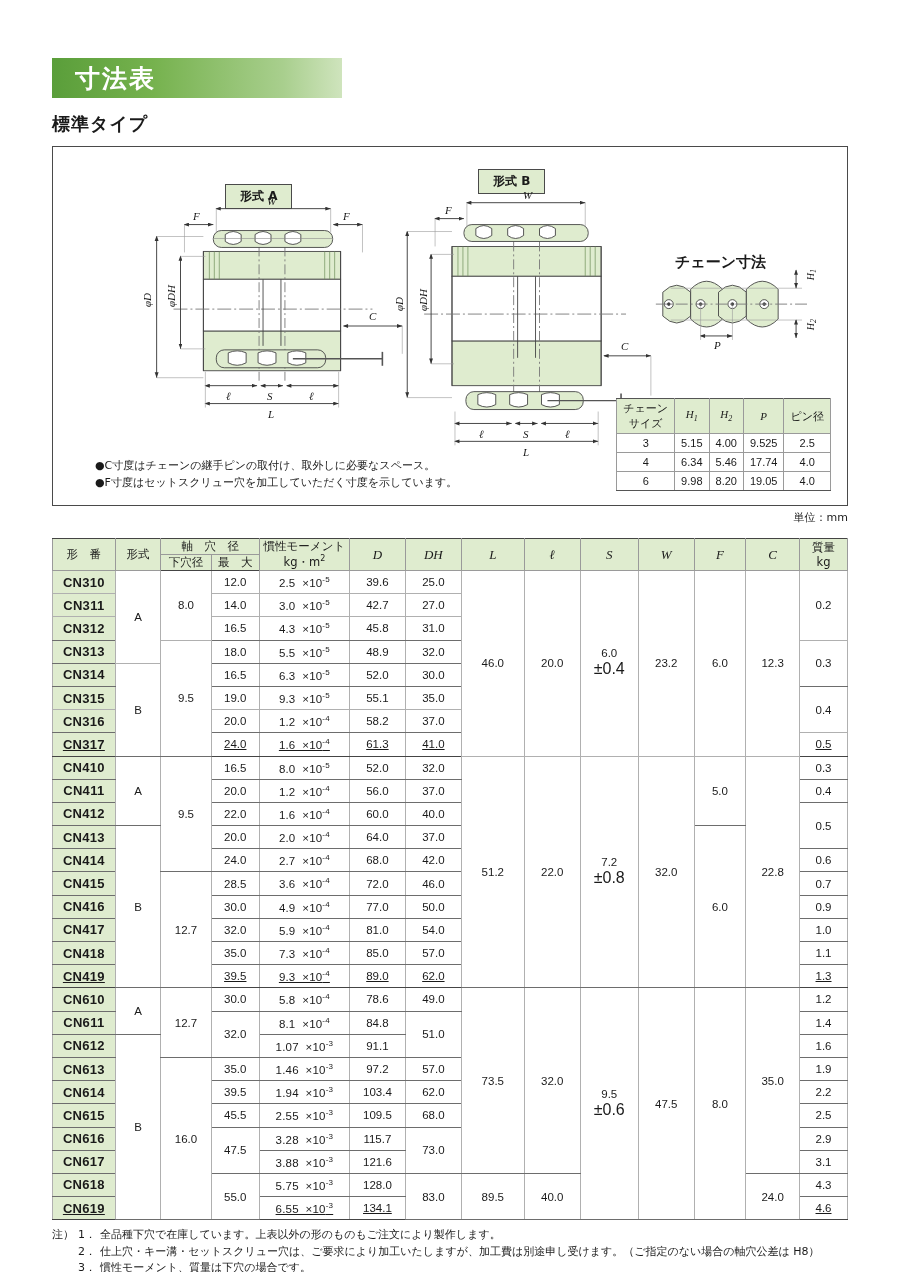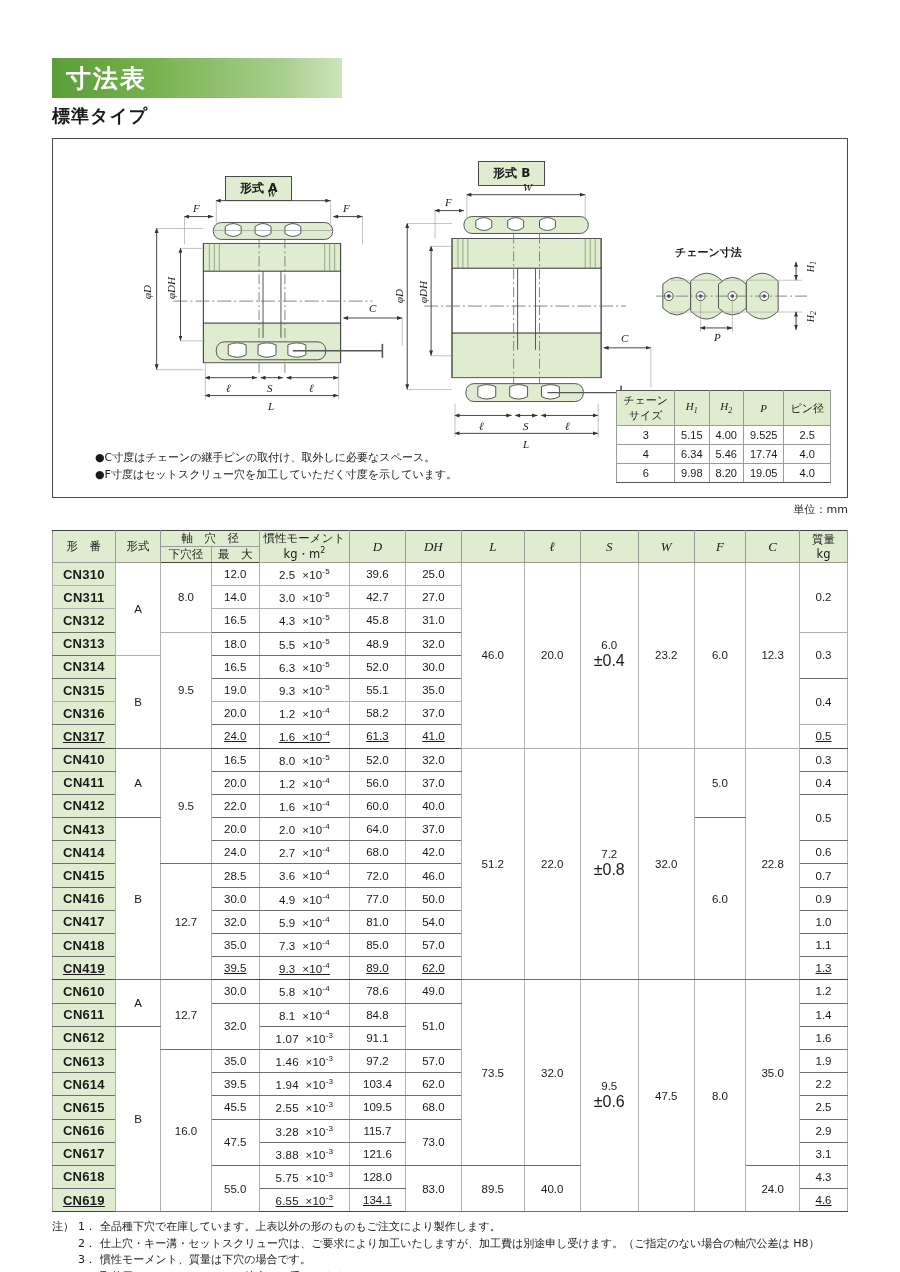--- a/index.html
+++ b/index.html
@@ -15,25 +15,25 @@
 
   
   .banner {
     margin-top:58px;
     width:290px; height:40px;
     background:linear-gradient(to right, #5a9e3a 0%, #76b24e 35%, #a9cf8e 80%, #cfe4bd 100%);
     display:flex; align-items:center;
   }
   .banner-title {
     color:#ffffff; font-size:25px; font-weight:bold;
-    letter-spacing:2px; padding-left:14px;
+    letter-spacing:2px; padding-left:23px;
     font-family:"DejaVu Sans", sans-serif;
   }
   .subtitle {
-    margin-top:6px; font-size:18px; font-weight:bold;
+    margin-top:14px; font-size:18px; font-weight:bold;
     letter-spacing:1px; font-family:"DejaVu Sans", sans-serif;
   }
 
   
   .figure-box {
     margin-top:10px;
     border:1px solid #4a4a4a;
     height:360px;
     position:relative;
     background:#fff;
@@ -44,21 +44,21 @@
     background:#dfeccf;
     font-size:12px; font-weight:bold;
     padding:3px 14px;
     font-family:"DejaVu Sans", sans-serif;
   }
   .dim-text {
     position:absolute; font-size:11px;
     font-family:"Liberation Serif", serif; font-style:italic;
   }
   .dim-text.up { writing-mode:vertical-rl; transform:rotate(180deg); font-style:italic; }
-  .jp-small { position:absolute; font-size:11px; font-weight:bold;
+  .jp-small { position:absolute; font-size:15px; font-weight:bold;
               font-family:"DejaVu Sans", sans-serif; font-style:normal; }
 
   svg.draw { position:absolute; left:0; top:0; width:100%; height:100%; }
 
   .notes {
     position:absolute; left:42px; bottom:14px;
     font-size:11px; line-height:1.55;
     font-family:"DejaVu Sans", sans-serif;
   }
   .notes div { white-space:nowrap; }

